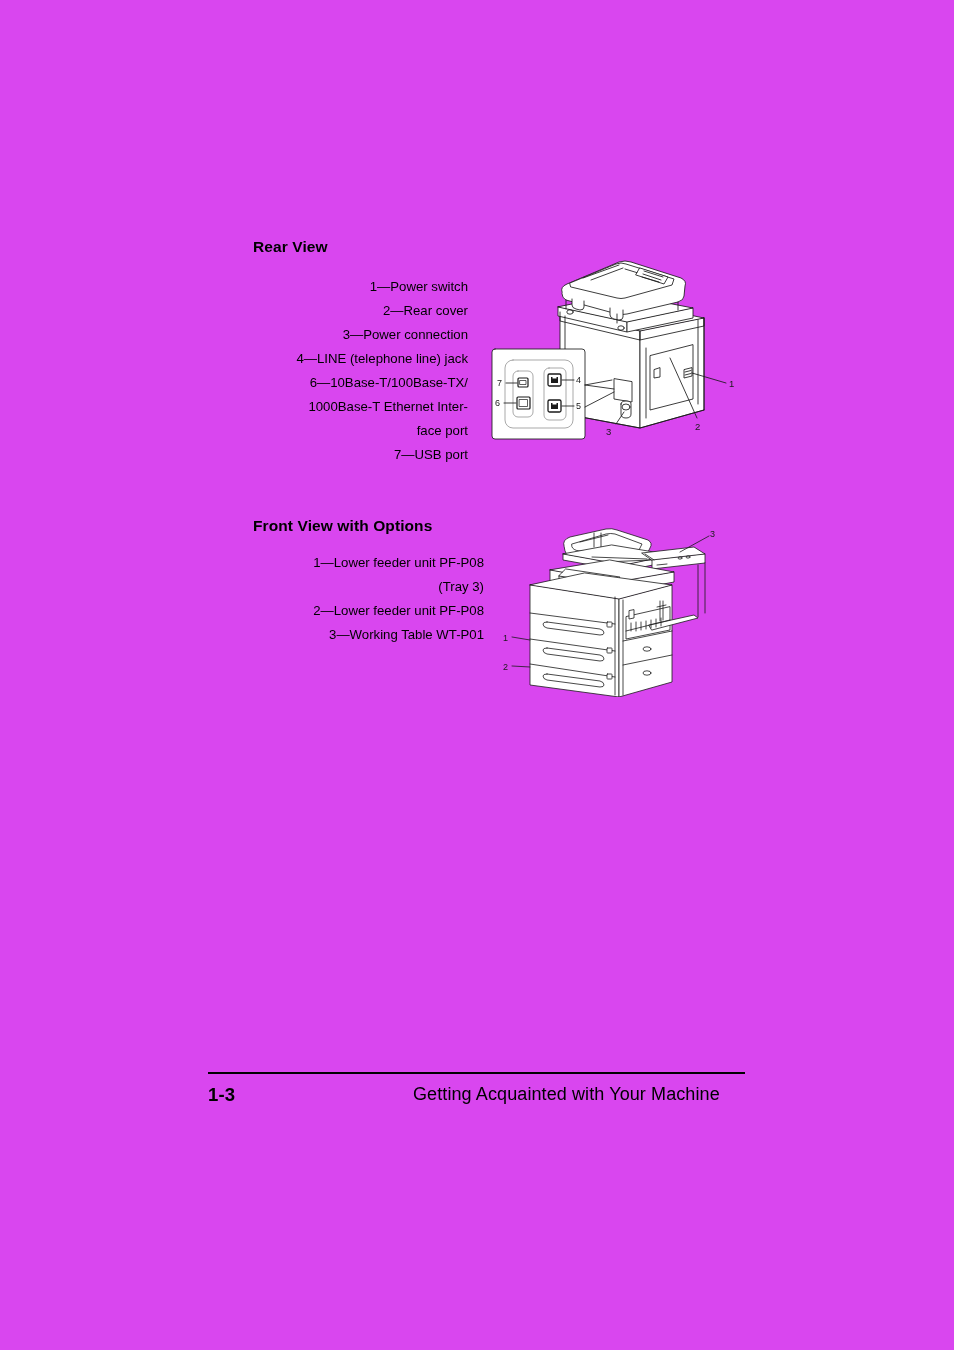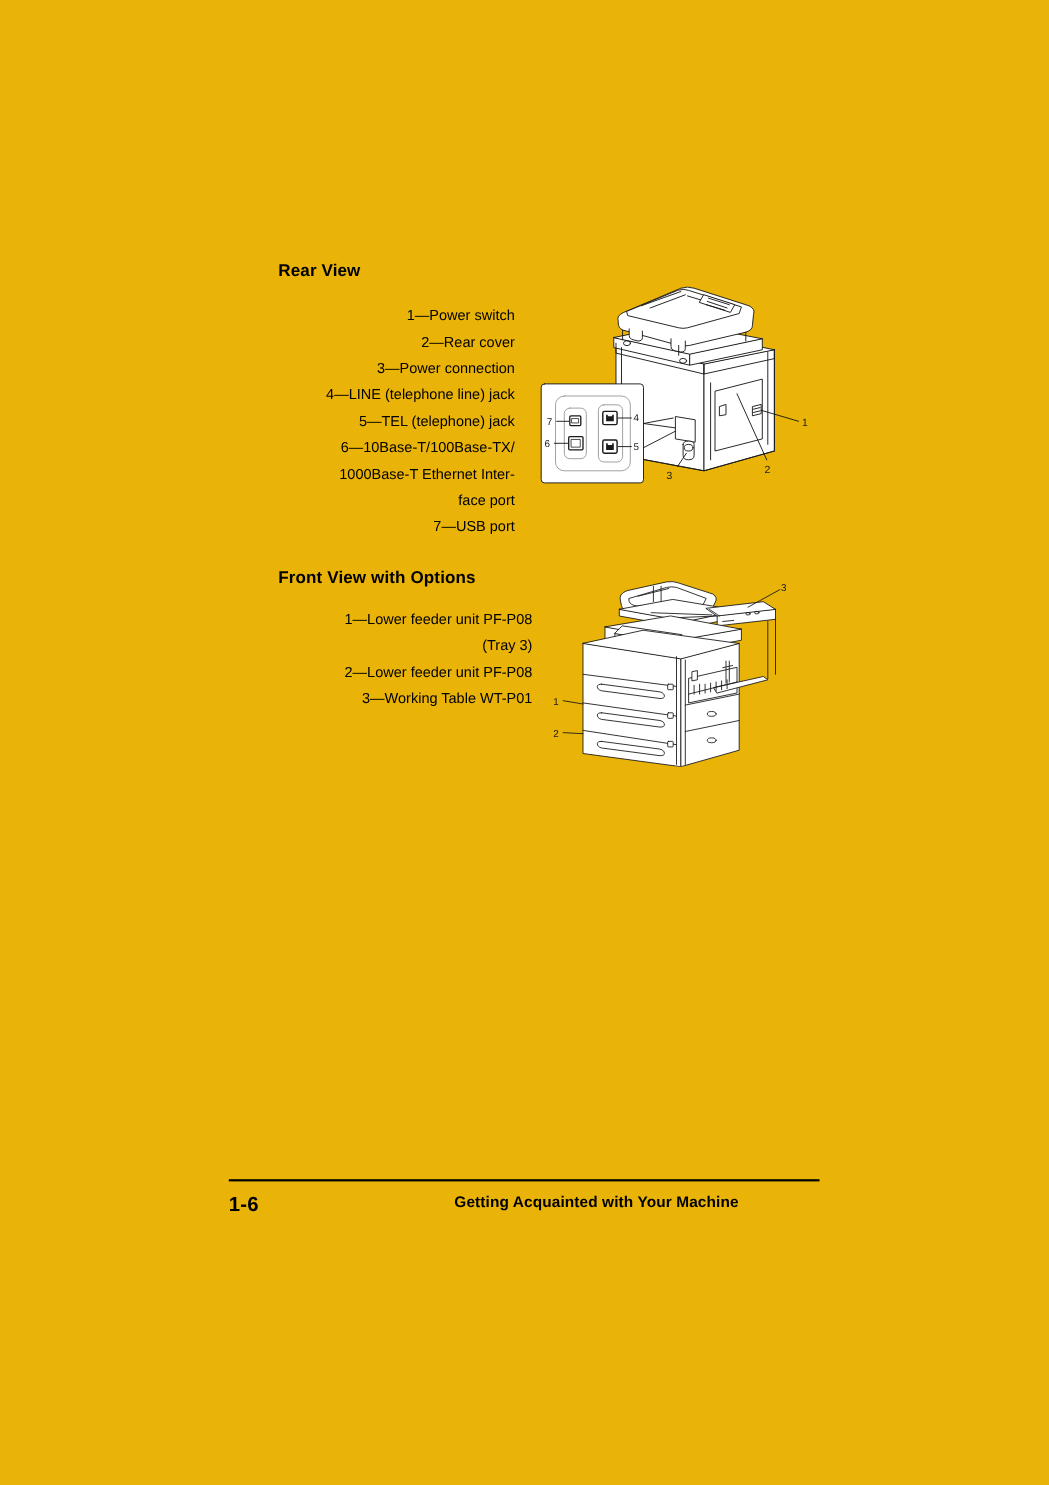--- a/index.html
+++ b/index.html
@@ -12,21 +12,21 @@
     height: 1350px;
     position: relative;
     font-family: "Liberation Sans", sans-serif;
     color: #000000;
     overflow: hidden;
   }
 
   .page {
     position: absolute;
     inset: 0;
-    background: #eab308;
+    background: #d946ef;
   }
 
   
   .content {
     position: absolute;
     left: 0;
     top: 0;
     width: 954px;
     height: 1050px;
   }
@@ -86,22 +86,22 @@
     left: 0;
     top: 12px;
     font-size: 18.5px;
     font-weight: bold;
     letter-spacing: 0.2px;
   }
   .footer-title {
     position: absolute;
     left: 205px;
     top: 12px;
-    font-size: 14px;
-    font-weight: bold;
+    font-size: 18px;
+    font-weight: normal;
     letter-spacing: 0.1px;
     white-space: nowrap;
     text-align: center;
   }
 </style>
 </head>
 <body>
 
 <div class="page">
 
@@ -114,23 +114,20 @@
         <span class="ci-line">1—Power switch</span>
       </div>
       <div class="callout-item">
         <span class="ci-line">2—Rear cover</span>
       </div>
       <div class="callout-item">
         <span class="ci-line">3—Power connection</span>
       </div>
       <div class="callout-item">
         <span class="ci-line">4—LINE (telephone line) jack</span>
-      </div>
-      <div class="callout-item">
-        <span class="ci-line">5—TEL (telephone) jack</span>
       </div>
       <div class="callout-item">
         <span class="ci-line">6—10Base-T/100Base-TX/</span>
         <span class="ci-line cont">1000Base-T Ethernet Inter-</span>
         <span class="ci-line cont">face port</span>
       </div>
       <div class="callout-item">
         <span class="ci-line">7—USB port</span>
       </div>
     </div>
@@ -358,17 +355,17 @@
 
         <path d="M28 140 L10 139"></path>
         <text x="1" y="143" font-family="Liberation Sans, sans-serif" font-size="9" fill="#1a1a1a" stroke="none">2</text>
       </svg>
     </div>
 
   </div>
 
   <div class="footer">
     <div class="footer-rule"></div>
-    <div class="footer-page-number">1-6</div>
+    <div class="footer-page-number">1-3</div>
     <div class="footer-title">Getting Acquainted with Your Machine</div>
   </div>
 
 </div>
 
 </body></html>

